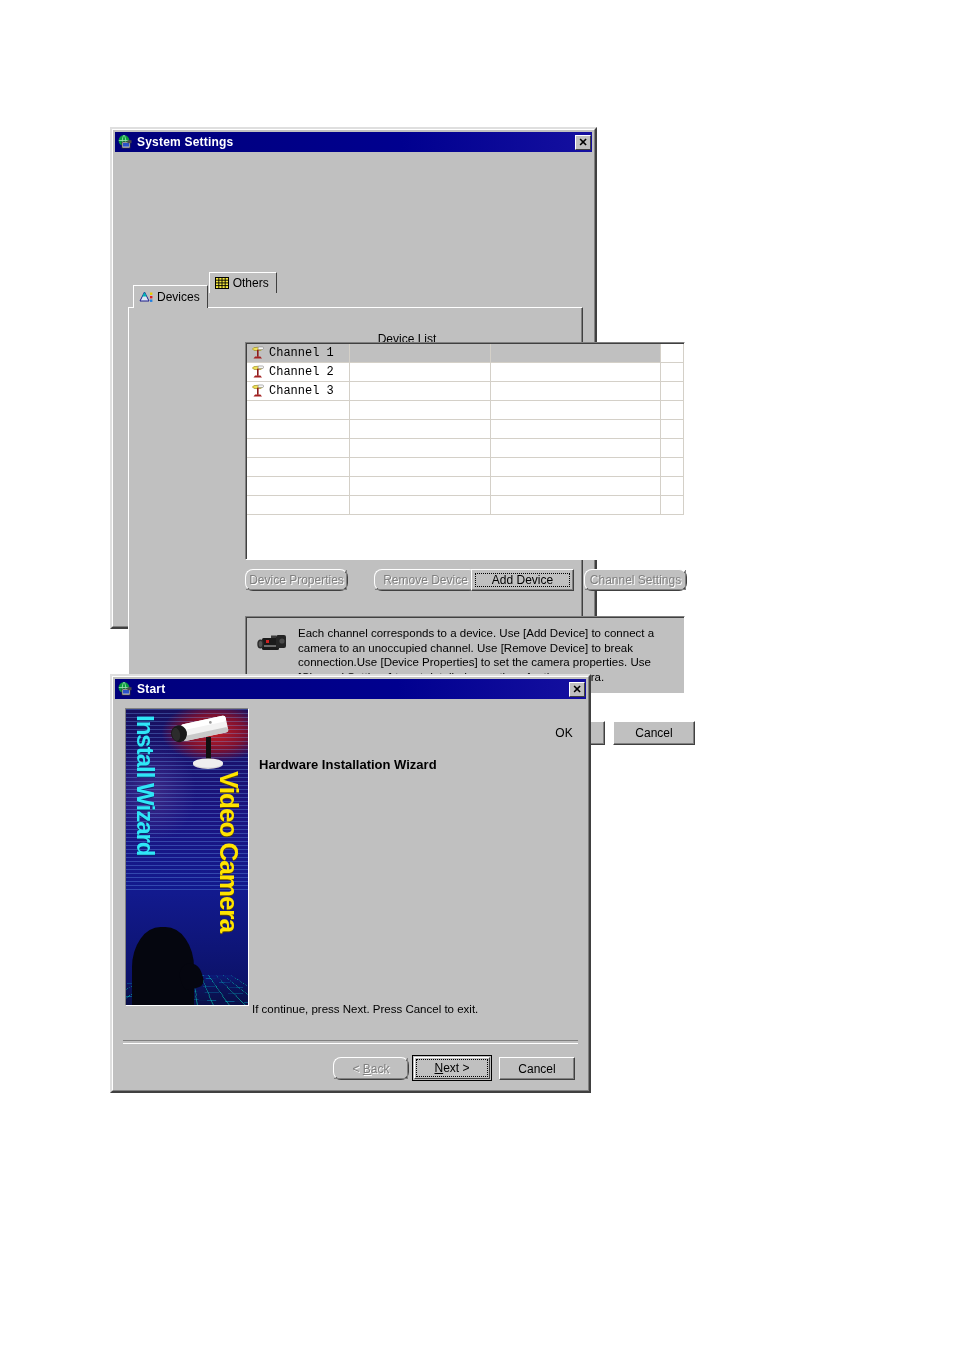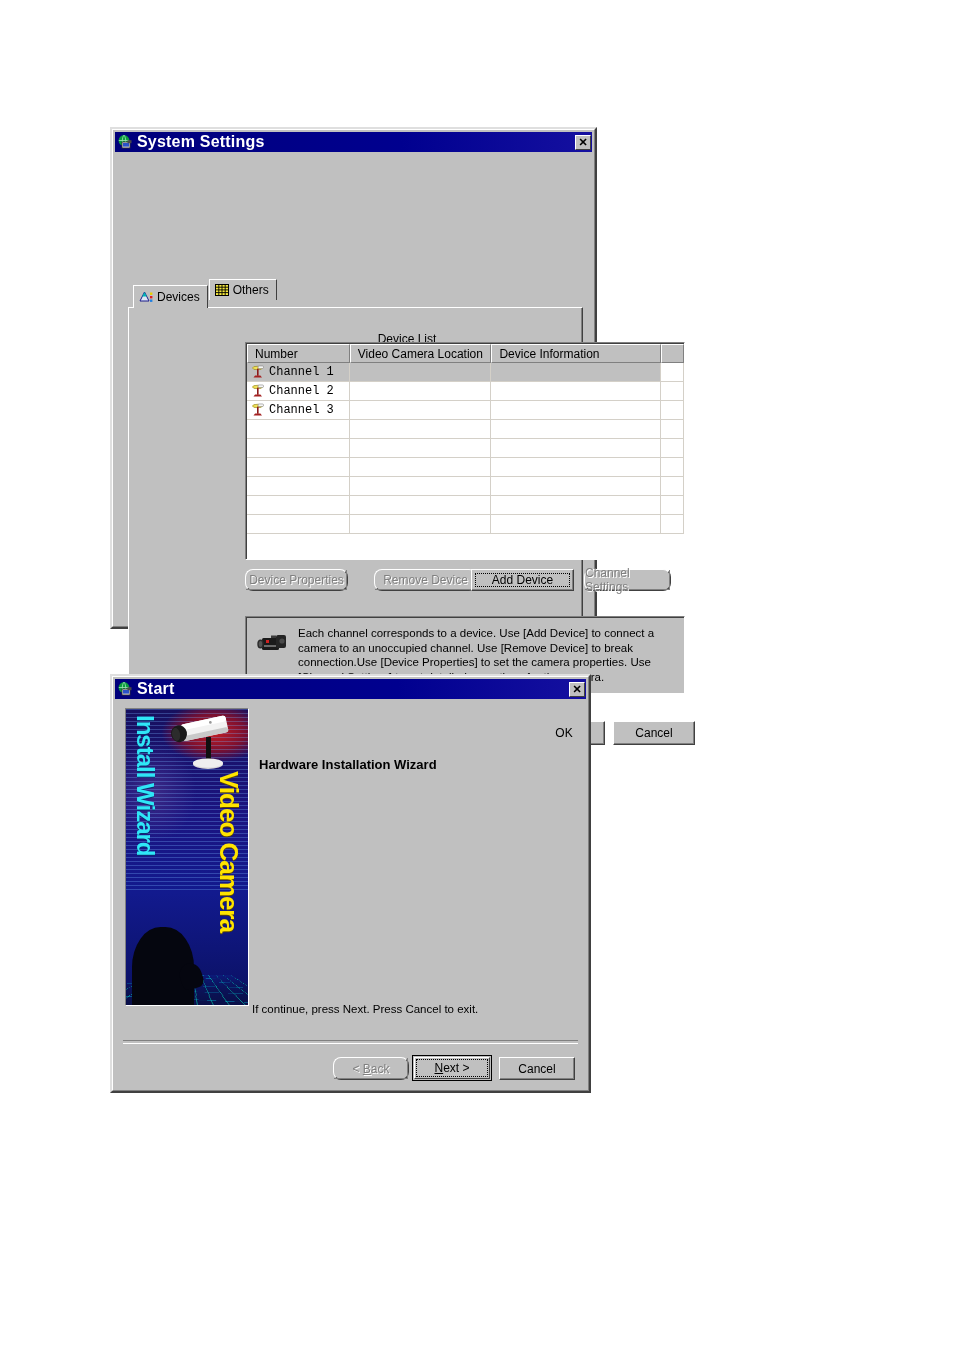--- a/index.html
+++ b/index.html
@@ -25,21 +25,21 @@
   }
   .titlebar{
     position:absolute;left:3px;right:3px;top:3px;height:20px;
     background:linear-gradient(90deg,#00007b 0%,#00008f 60%,#1510a0 100%);
     display:flex;align-items:center;
   }
   .title-icon{
     width:16px;height:16px;margin-left:2px;margin-right:4px;position:relative;flex:none;
   }
   .title-text{
-    color:#ffffff;font-size:16px;font-weight:bold;letter-spacing:.2px;
+    color:#ffffff;font-size:12px;font-weight:bold;letter-spacing:.2px;
     font-family:"Liberation Sans",sans-serif;white-space:nowrap;
   }
   .title-btns{margin-left:auto;display:flex;gap:2px;padding-right:1px;}
   .tbtn{
     width:16px;height:15px;background:#c0c0c0;
     border-top:1px solid #ffffff;border-left:1px solid #ffffff;
     border-right:1px solid #404040;border-bottom:1px solid #404040;
     position:relative;box-sizing:border-box;
   }
   .tbtn .x{
@@ -235,21 +235,21 @@
           <svg width="14" height="13" viewBox="0 0 14 13">
             <path d="M5.5 1 L10 10 L1 10 Z" fill="#dfe8f5" stroke="#1a1a8c" stroke-width="1"></path>
             <path d="M5.5 1 L7.8 5.6 L3.2 5.6 Z" fill="#00b4b4"></path>
             <rect x="11" y="1.5" width="2.4" height="2.4" fill="#e8d000"></rect>
             <rect x="11" y="5" width="2.4" height="2.4" fill="#e02020"></rect>
             <rect x="11" y="8.5" width="2.4" height="2.4" fill="#1f7fe0"></rect>
           </svg>
         </span>
         <span>Devices</span>
       </div>
-      <div class="tab inactive" style="height:21px;margin-bottom:8px;margin-left:1px;">
+      <div class="tab inactive" style="height:21px;margin-bottom:15px;margin-left:1px;">
         <span style="width:14px;height:12px;display:inline-block;">
           <svg width="14" height="12" viewBox="0 0 14 12">
             <rect x="0.5" y="0.5" width="13" height="11" fill="#f5e83c" stroke="#000" stroke-width="1"></rect>
             <path d="M0.5 3.2H13.5M0.5 5.9H13.5M0.5 8.6H13.5M3.8 0.5V11.5M7 0.5V11.5M10.2 0.5V11.5" stroke="#000" stroke-width="0.9"></path>
           </svg>
         </span>
         <span>Others</span>
       </div>
     </div>
 
@@ -258,26 +258,20 @@
     </div>
 
     <div class="grouphdr" style="left:136px;top:193px;width:318px;height:14px;">
       <span class="line"></span>
       <span class="glabel">Device List</span>
       <span class="line"></span>
     </div>
 
     <div class="listview" style="left:133px;top:213px;width:440px;height:218px;">
       <div class="lv2">
-        <div class="lv-head">
-          <div class="lv-th" style="width:103px;">Number</div>
-          <div class="lv-th" style="width:142px;">Video Camera Location</div>
-          <div class="lv-th" style="width:170px;">Device Information</div>
-          <div class="lv-th" style="width:23px;"></div>
-        </div>
         <div id="lv-body">
             <div class="lv-row sel">
               <div class="lv-cell c0" style="width: 103px;">
                 <span class="camicon"><svg width="14" height="14" viewBox="0 0 14 14">
                     <ellipse cx="6.5" cy="3" rx="5" ry="1.7" fill="#f2e35a" stroke="#8a7a10" stroke-width="0.6"></ellipse>
                     <rect x="7" y="1" width="5.5" height="2.4" rx="1" fill="#ffffff" stroke="#7a7a7a" stroke-width="0.6"></rect>
                     <rect x="6" y="3.6" width="1.6" height="7.2" fill="#8c1b1b"></rect>
                     <path d="M2.5 12.4 L11 12.4 L9.4 10.6 L4.1 10.6 Z" fill="#a52121"></path>
                   </svg></span>
                 <span>Channel 1</span>
@@ -370,21 +364,21 @@
       <div class="btn disabled" style="position:absolute;left:0px;top:0px;width:103px;height:22px;">
         <span class="lbl">Device Properties</span>
       </div>
       <div class="btn disabled" style="position:absolute;left:113px;top:0px;width:103px;height:22px;margin-left:16px;">
         <span class="lbl">Remove Device</span>
       </div>
       <div class="btn focusonly" style="position:absolute;left:226px;top:0px;width:103px;height:22px;">
         <span class="focus"></span>
         <span class="lbl">Add Device</span>
       </div>
-      <div class="btn disabled" style="position:absolute;left:339px;top:0px;width:87px;height:22px;">
+      <div class="btn disabled" style="position:absolute;left:339px;top:0px;width:103px;height:22px;">
         <span class="lbl">Channel Settings</span>
       </div>
     </div>
 
     <div class="infobox" style="left:133px;top:487px;width:440px;height:78px;">
       <div class="ib2">
         <span style="width:33px;height:24px;flex:none;margin-top:6px;">
           <svg width="33" height="24" viewBox="0 0 33 24">
             <rect x="6" y="6" width="17" height="12" rx="1.5" fill="#1a1a1a"></rect>
             <rect x="20" y="3" width="10" height="13" rx="2" fill="#242424"></rect>

